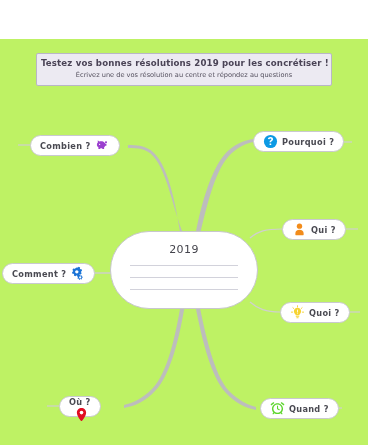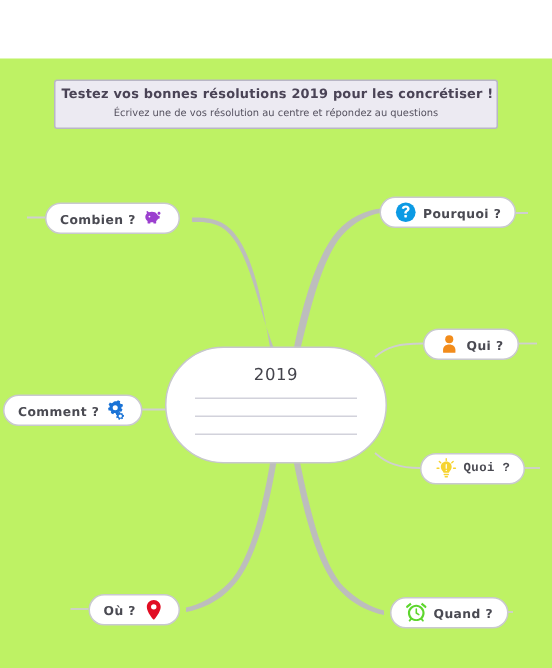--- a/index.html
+++ b/index.html
@@ -115,22 +115,22 @@
     flex: 0 0 auto;
   }
   .icon-left  { margin-right: 4px; }
   .icon-right { margin-left: 4px; }
 
   
   #node-combien  { left: 30px;  top: 96px; }
   #node-pourquoi { left: 253px; top: 92px; }
   #node-qui      { left: 282px; top: 180px; }
   #node-comment  { left: 2px;   top: 224px; text-align: right; }
-  #node-quoi     { left: 280px; top: 263px; font-family: Liberation Mono, monospace; }
-  #node-ou       { left: 59px;  top: 357px; }
+  #node-quoi     { left: 280px; top: 263px; }
+  #node-ou       { left: 59px;  top: 357px; flex-direction: column; }
   #node-quand    { left: 260px; top: 359px; }
 </style>
 </head>
 <body>
 
 <div id="page">
 
   <div id="header-banner">
     <div id="header-title">Testez vos bonnes résolutions 2019 pour les concrétiser !</div>
     <div id="header-subtitle">Écrivez une de vos résolution au centre et répondez au questions</div>

